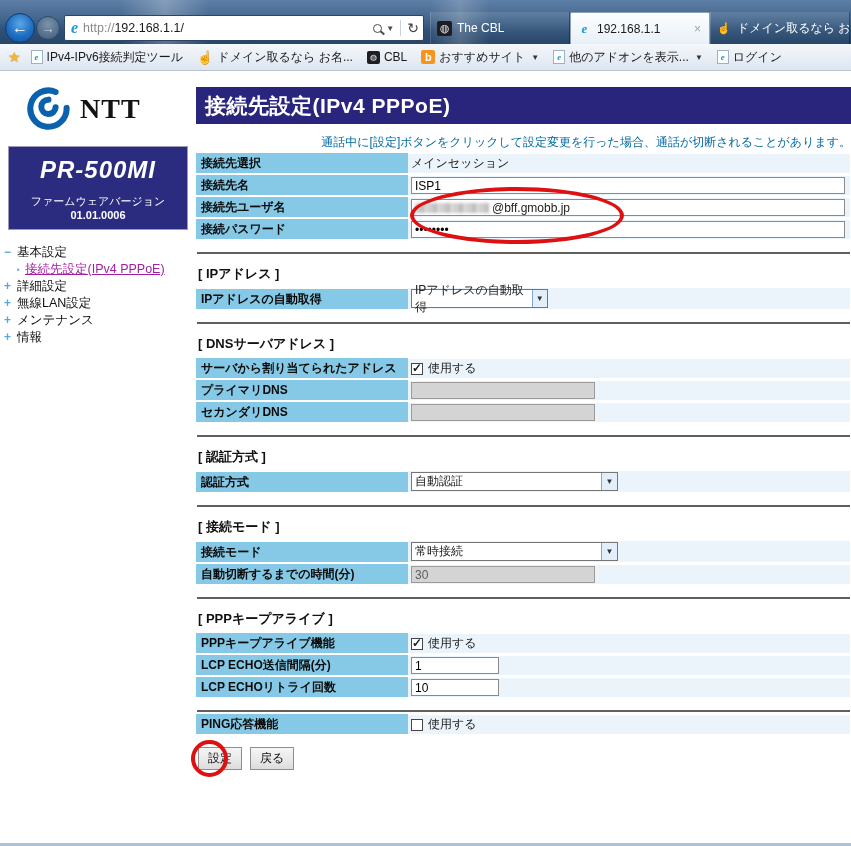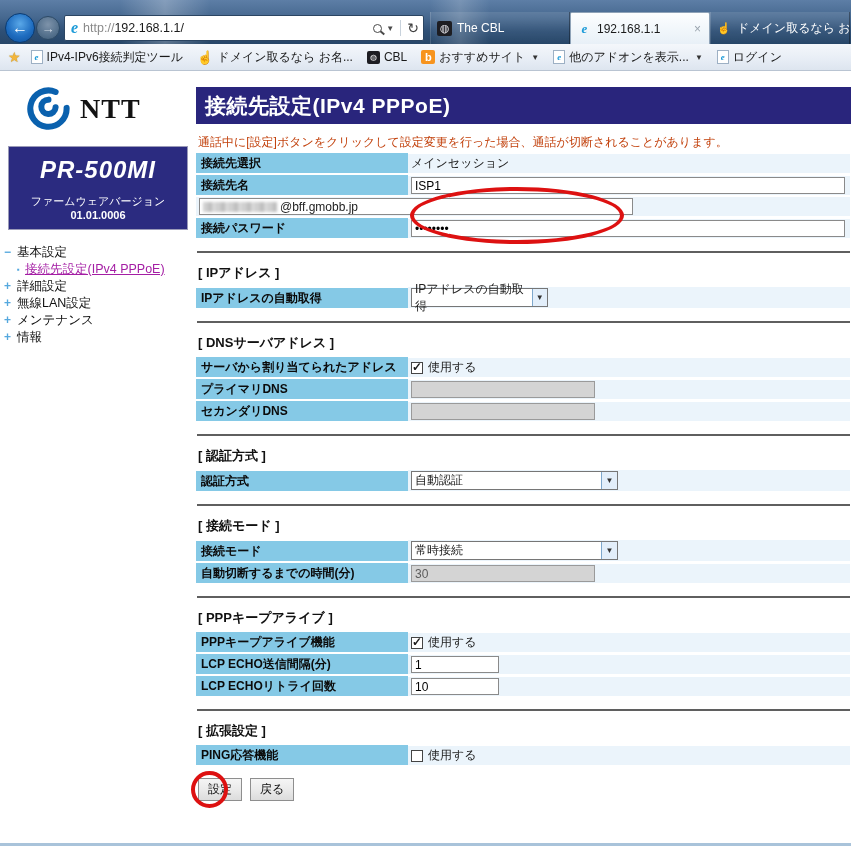--- a/index.html
+++ b/index.html
@@ -87,21 +87,21 @@
   .bullet { width:8px; color:#55a8de; font-size:8px; flex:0 0 auto; }
   .bullet:before { content:"\25AA"; }
   .menu-link { color:#a41ea4; text-decoration:underline; }
 
   .main { position:absolute; left:196px; top:0; width:655px; height:100%; }
   .title-bar { margin-top:16px; height:37px; background:#29257c; color:#fff; font-size:21px;
     font-weight:bold; line-height:37px; padding-left:9px; letter-spacing:0.5px; }
   .breadcrumb { height:21px; background:#a9d9ee; color:#173a6b; font-size:11.5px; line-height:21px;
     padding-left:7px; white-space:nowrap; }
   .breadcrumb .crumb-last { font-weight:bold; }
-  .warning { color:#c2410c; font-size:12px; margin:10px 0 2px 2px; }
+  .warning { color:#0369a1; font-size:12px; margin:10px 0 2px 2px;text-align:right; }
 
   .section-h { font-size:13px; font-weight:bold; color:#111; margin:11px 0 5px 2px; }
   .frows { position:relative; }
   .row { display:flex; margin-bottom:2px; min-height:19px;align-items:flex-end; }
   .cell-label { width:212px; flex:0 0 auto; background:#85c9e6; font-size:12px; font-weight:bold;
     color:#0b0b0b; padding:2px 4px 1px 5px; }
   .cell-value { flex:1; background:#ebf4fb; padding:1px 2px 1px 3px; display:flex; align-items:center;
     font-size:12px; color:#222; margin-right:1px; }
 
   .txt { height:17px; border:1px solid #8a8a8a; background:#fff; font-size:12px;
@@ -268,20 +268,21 @@
           <div class="cell-label">接続先選択</div>
           <div class="cell-value">メインセッション</div>
         </div>
         <div class="row">
           <div class="cell-label">接続先名</div>
           <div class="cell-value">
               <input class="txt" value="ISP1" style="">
             </div>
         </div>
         <div class="row">
+          <div class="cell-label">接続先ユーザ名</div>
           <div class="cell-value">
             <div class="txt-box">
               <span class="blur-mask"></span>
               <span>@bff.gmobb.jp</span>
             </div>
           </div>
         </div>
         <div class="row">
           <div class="cell-label">接続パスワード</div>
           <div class="cell-value">
@@ -386,21 +387,20 @@
         <div class="row">
           <div class="cell-label">LCP ECHOリトライ回数</div>
           <div class="cell-value">
               <input class="txt short" value="10" style="">
             </div>
         </div>
       </div>
 
       <div class="sep"></div>
 
-      <div class="section-h">[ 拡張設定 ]</div>
       <div class="frows">
         <div class="row">
           <div class="cell-label">PING応答機能</div>
           <div class="cell-value">
             <span class="cb"></span>
             <span>使用する</span>
           </div>
         </div>
       </div>
 

